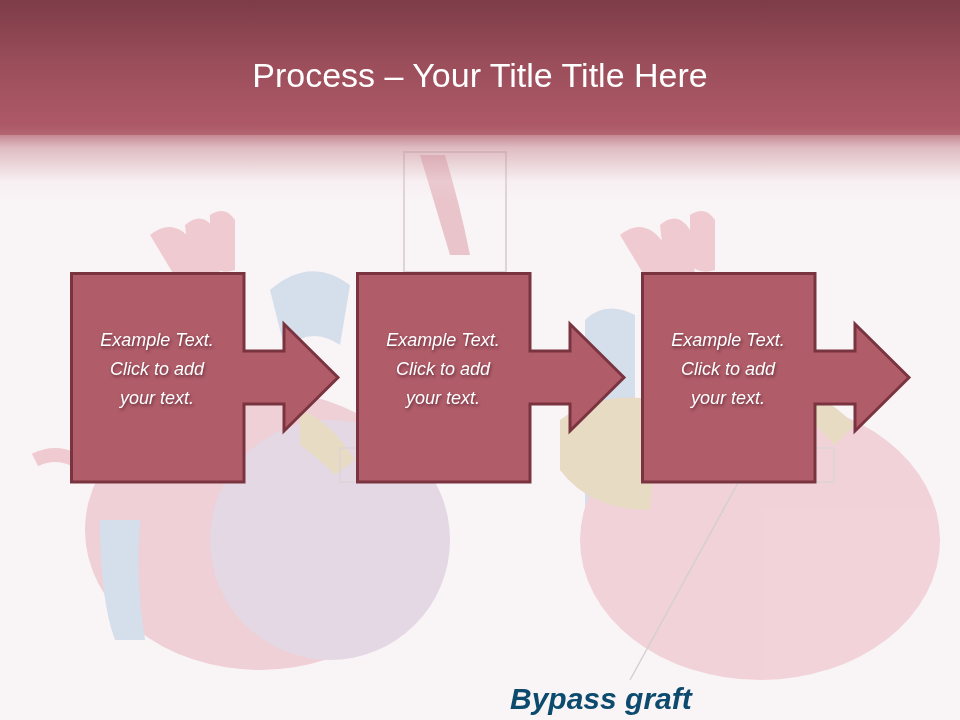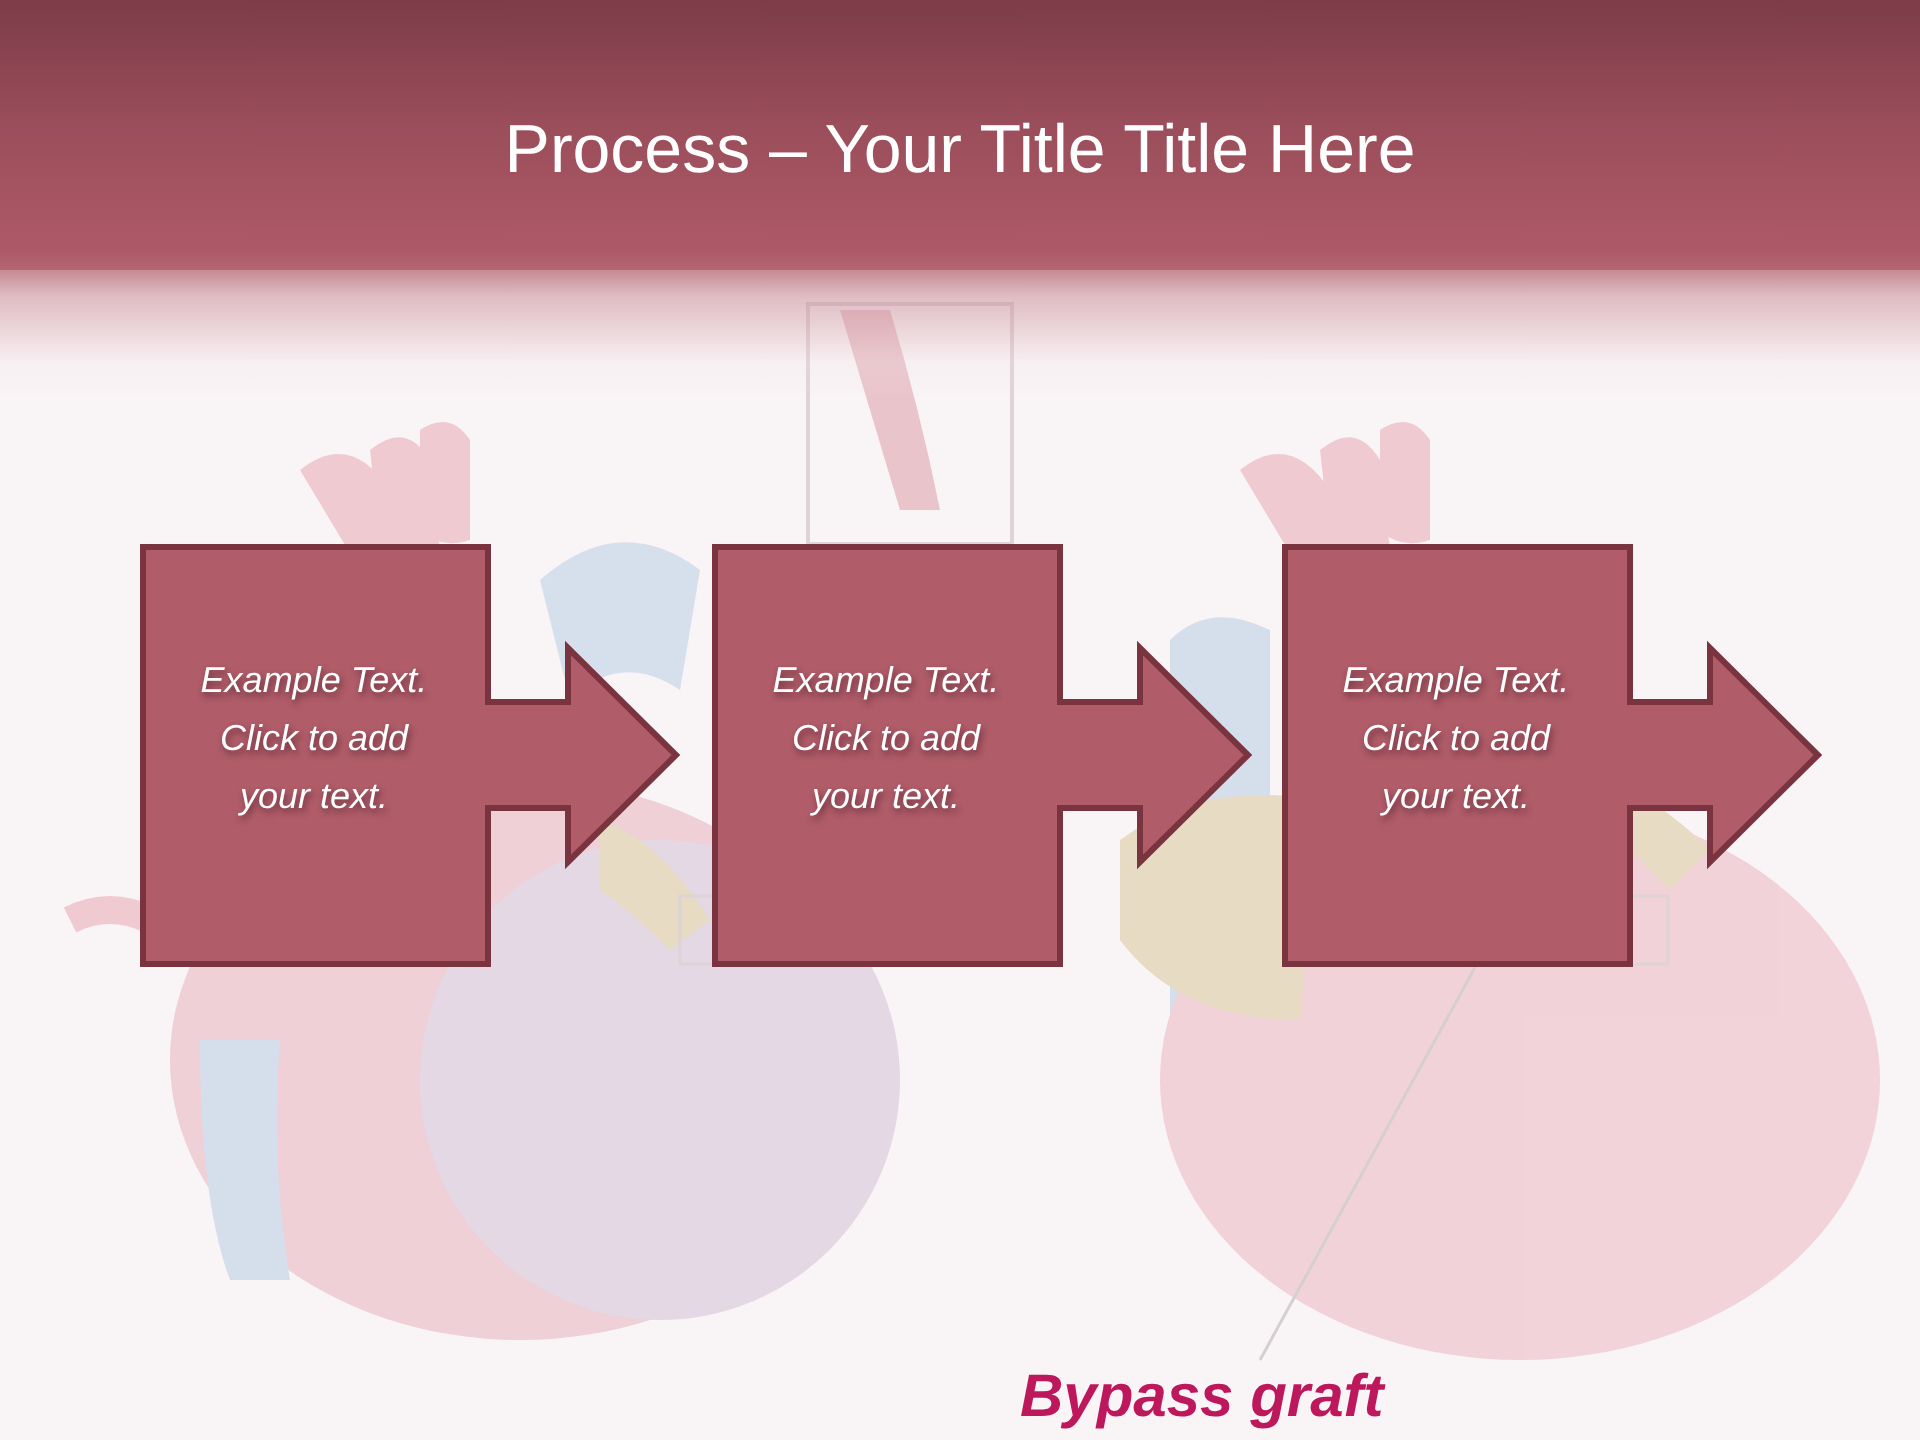--- a/index.html
+++ b/index.html
@@ -8,21 +8,21 @@
   .header{position:absolute;left:0;top:0;width:960px;height:135px;
     background:linear-gradient(to bottom,#7c3c48 0%,#9a4d5a 45%,#ab5765 85%,#ad5967 100%);}
   .header-fade{position:absolute;left:0;top:125px;width:960px;height:75px;
     background:linear-gradient(to bottom,rgba(173,89,103,0.95) 0%,rgba(200,140,150,0.55) 30%,rgba(240,220,225,0.2) 75%,rgba(249,244,246,0) 100%);}
   .title{position:absolute;left:0;top:52px;width:960px;text-align:center;color:#fff;font-size:34px;line-height:46px;}
   .title .bold{font-weight:normal;}
   .step{position:absolute;top:256px;width:260px;height:262px;margin-top:16px;}
   .step svg{position:absolute;left:0;top:0;}
   .step-text{position:absolute;left:0;top:54px;width:174px;text-align:center;color:#fff;
     font-style:italic;font-size:18px;line-height:29px;text-shadow:1px 2px 3px rgba(60,20,30,0.6);}
-  .caption{position:absolute;left:510px;top:682px;font-size:30px;font-weight:bold;font-style:italic;color:#be185d;letter-spacing:0px;}
+  .caption{position:absolute;left:510px;top:682px;font-size:30px;font-weight:bold;font-style:italic;color:#0c4a6e;letter-spacing:0px;}
 </style>
 </head>
 <body>
 
 <svg class="bg-art" viewBox="0 0 960 720" width="960" height="720">
   <g opacity="0.55">
 
     <path d="M150 235 q25 -20 45 10 l10 40 q-10 10 -25 0z" fill="#e9a9b3"></path>
     <path d="M185 225 q18 -15 30 5 l5 45 q-15 5 -30 -5z" fill="#e9a9b3"></path>
     <path d="M210 215 q15 -10 25 5 l0 50 q-15 5 -25 -5z" fill="#e9a9b3"></path>

